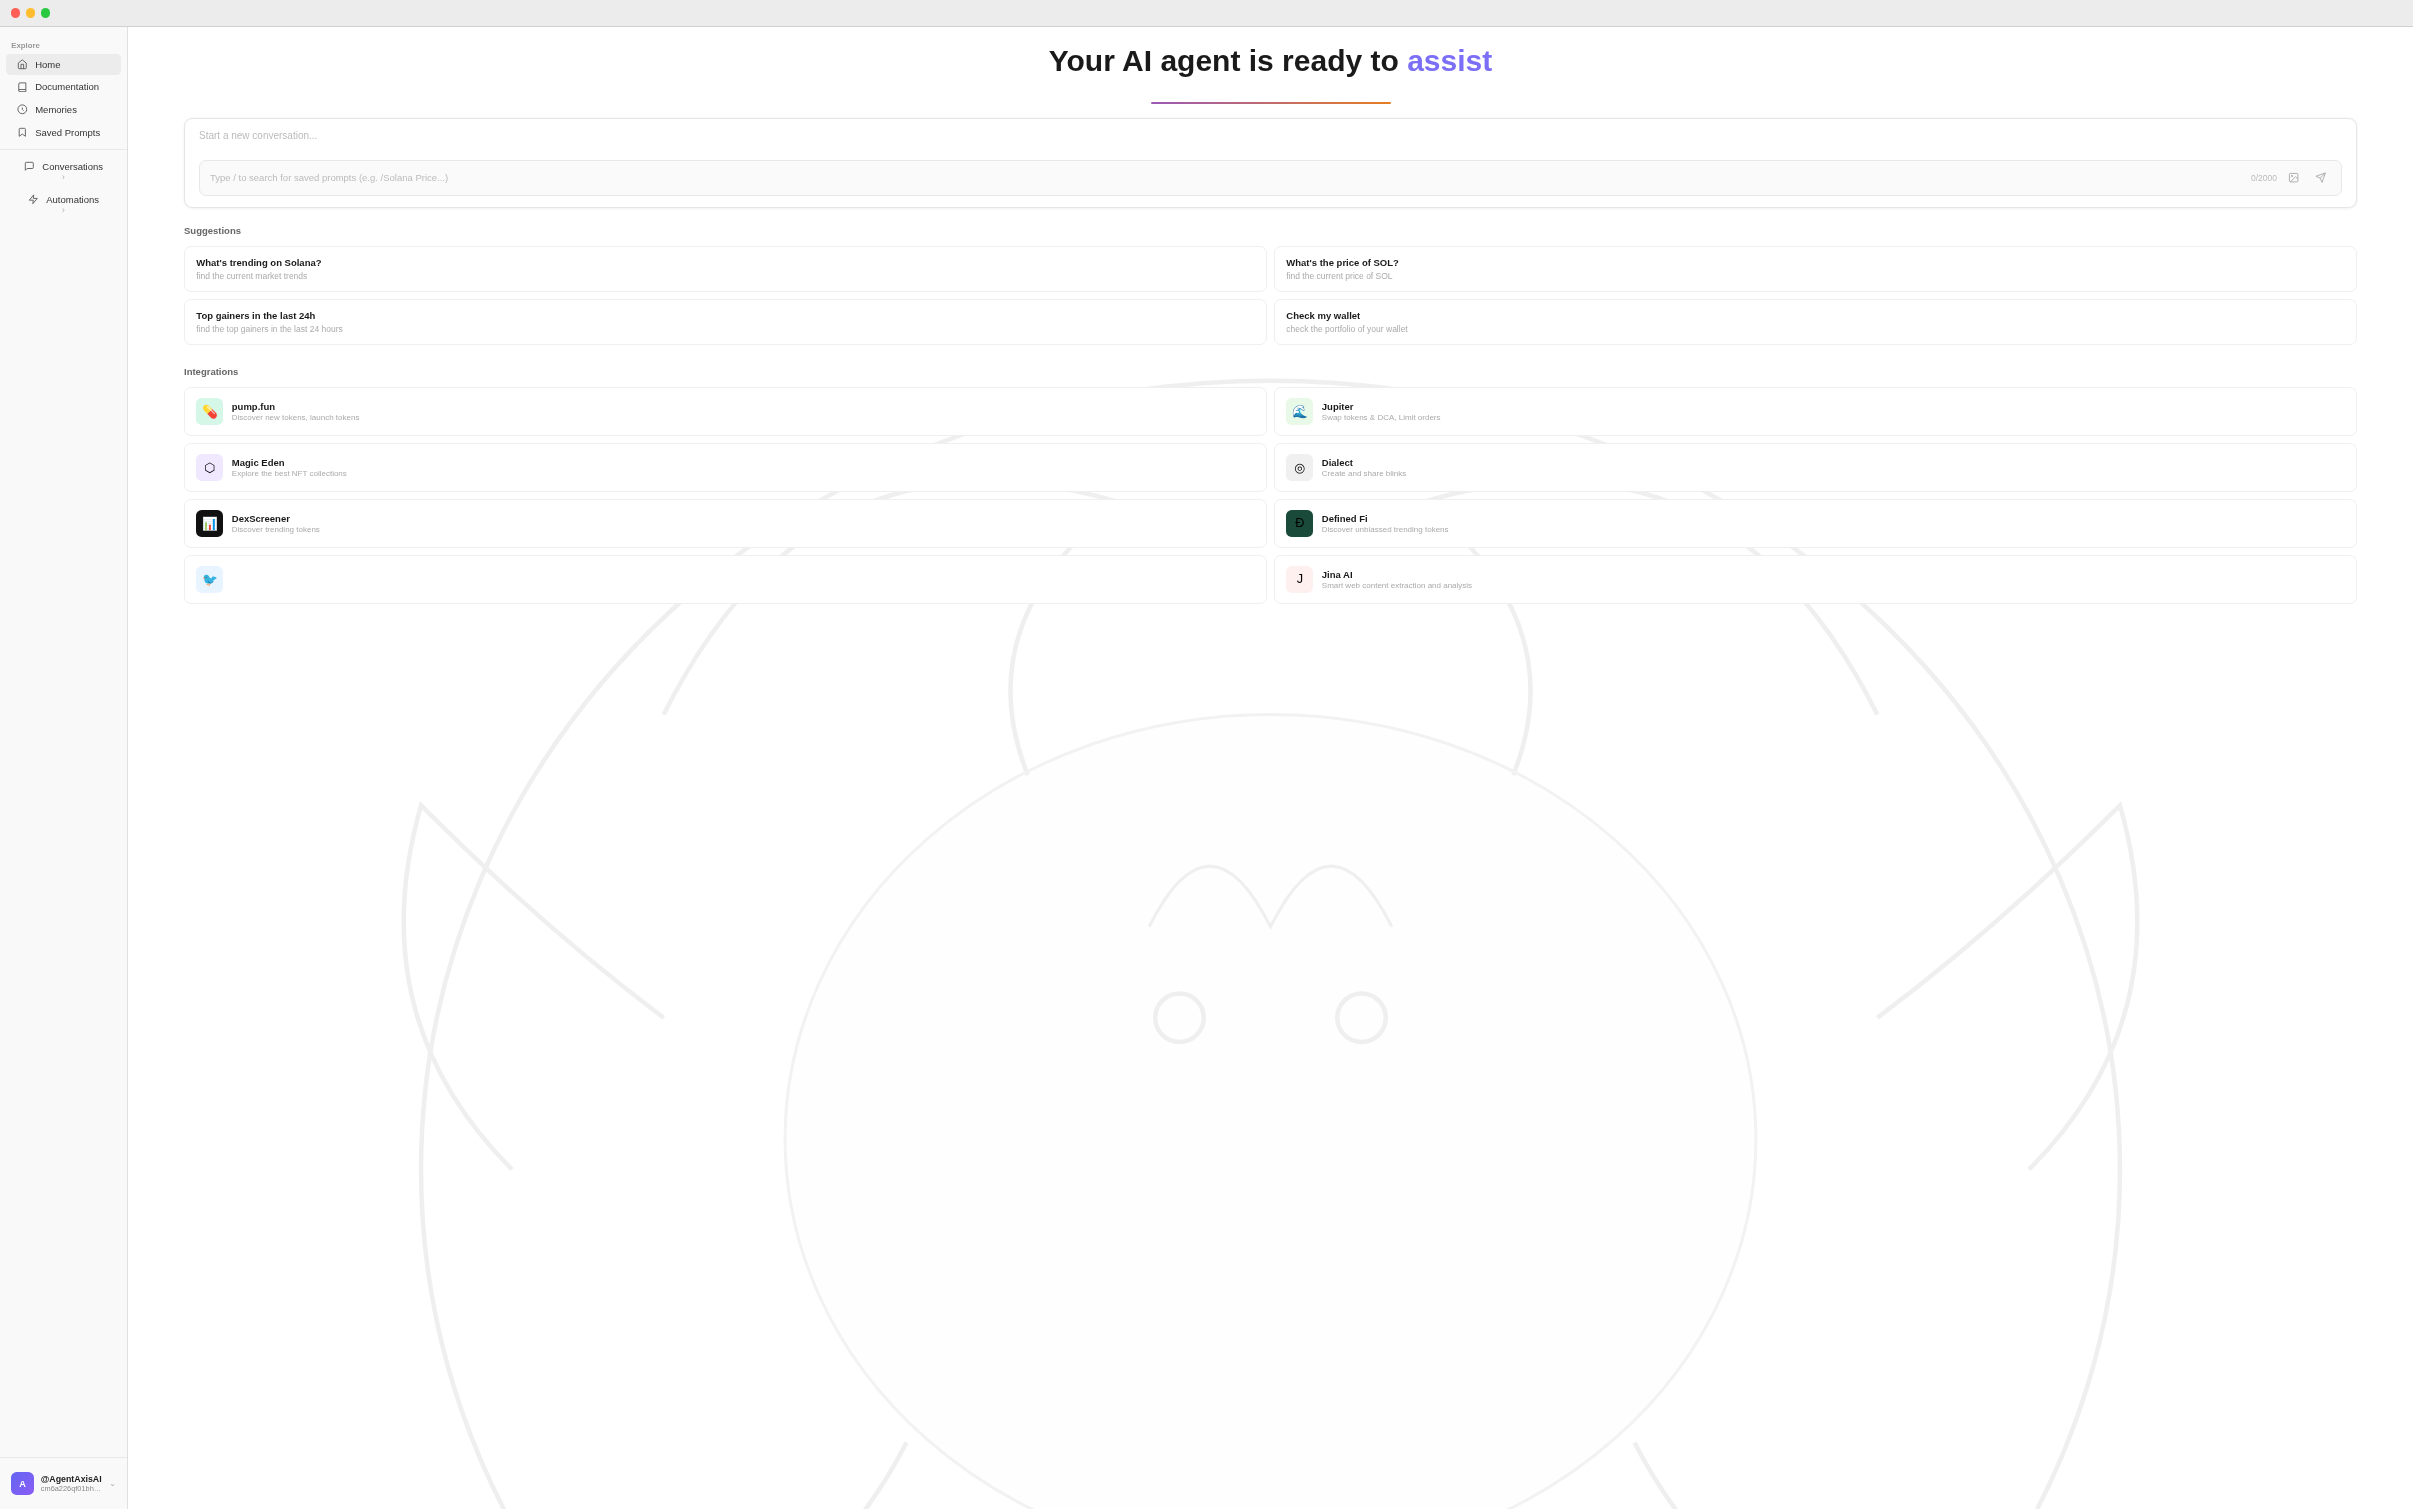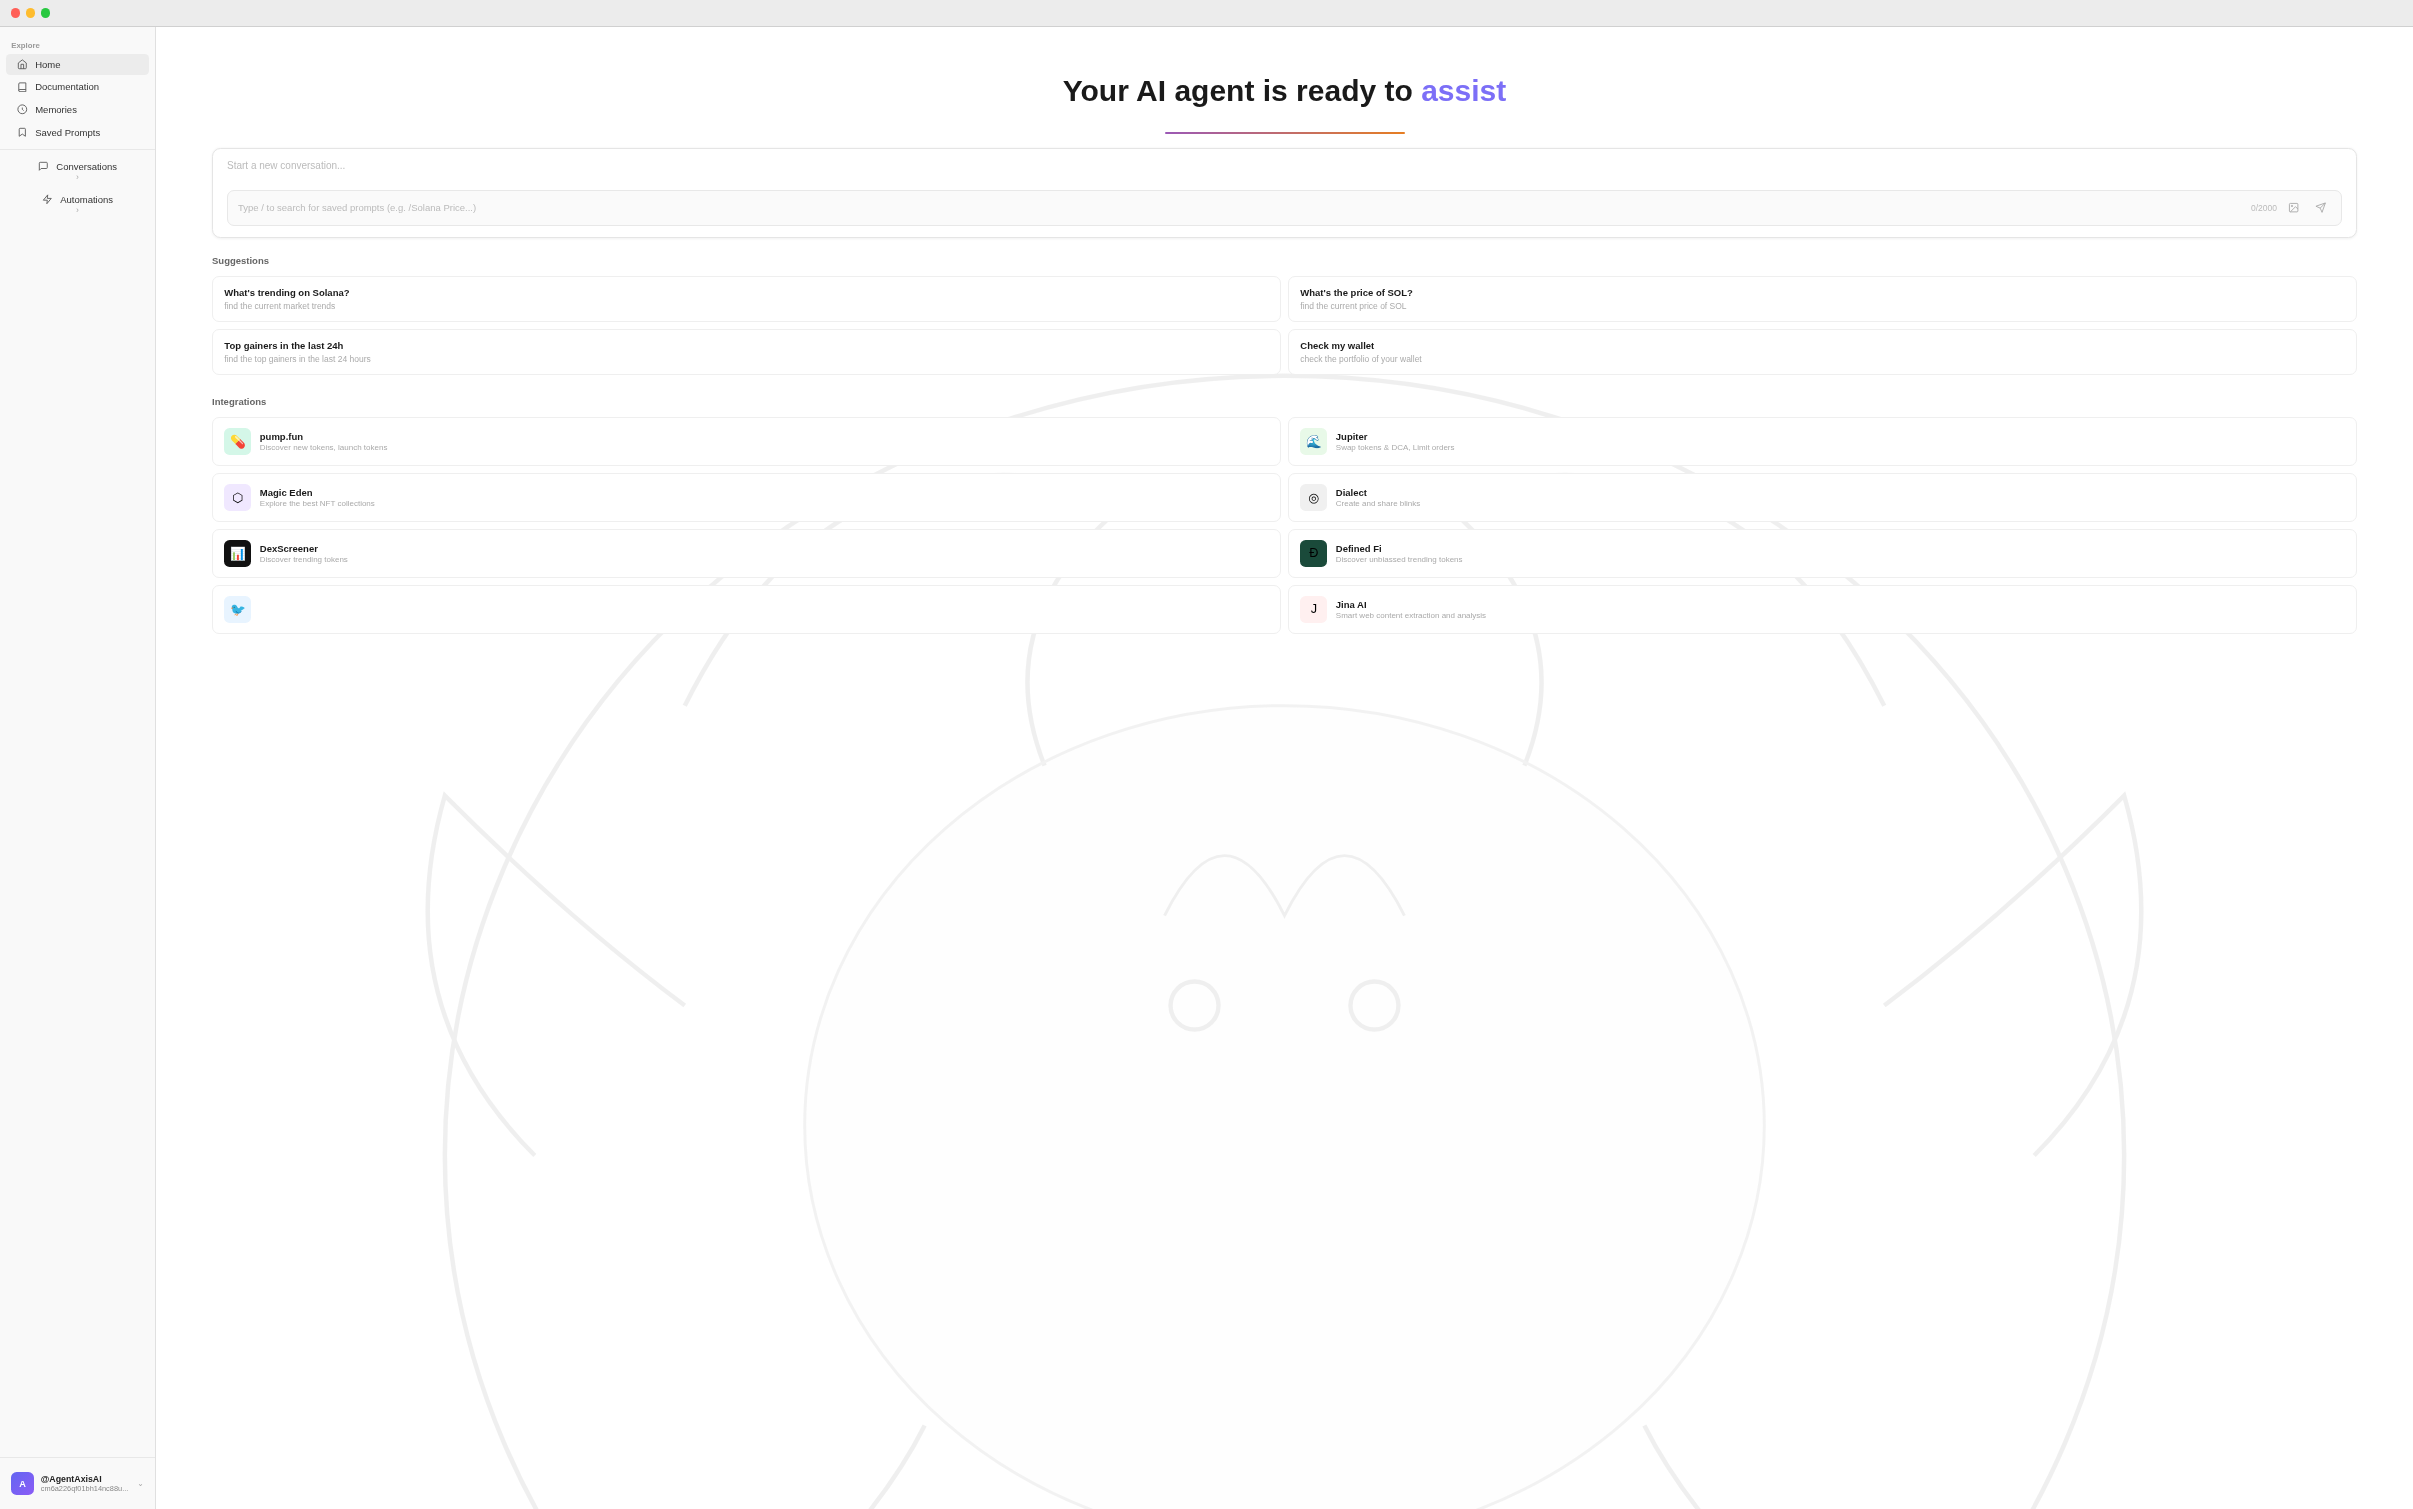--- a/index.html
+++ b/index.html
@@ -34,21 +34,21 @@
 
     
     .app-container {
       display: flex;
       flex: 1;
       overflow: hidden;
     }
 
     
     .sidebar {
-      width: 156px;
+      width: 128px;
       background: #f9f9f9;
       border-right: 0.7px solid #e0e0e0;
       display: flex;
       flex-direction: column;
       flex-shrink: 0;
       padding-top: 8.5px;
     }
     .sidebar-section-label {
       font-size: 7.8px;
       color: #999;
@@ -146,21 +146,21 @@
     
     .dragon-svg {
       position: absolute;
       inset: -71px;
       opacity: 0.18;
     }
 
     .content-scroll {
       flex: 1;
       overflow-y: auto;
-      padding: 46px 56px 42px;
+      padding: 16px 56px 42px;
       position: relative;
       z-index: 1;
     }
 
     
     .hero-heading {
       text-align: center;
       font-size: 30px;
       font-weight: 700;
       color: #1a1a1a;

